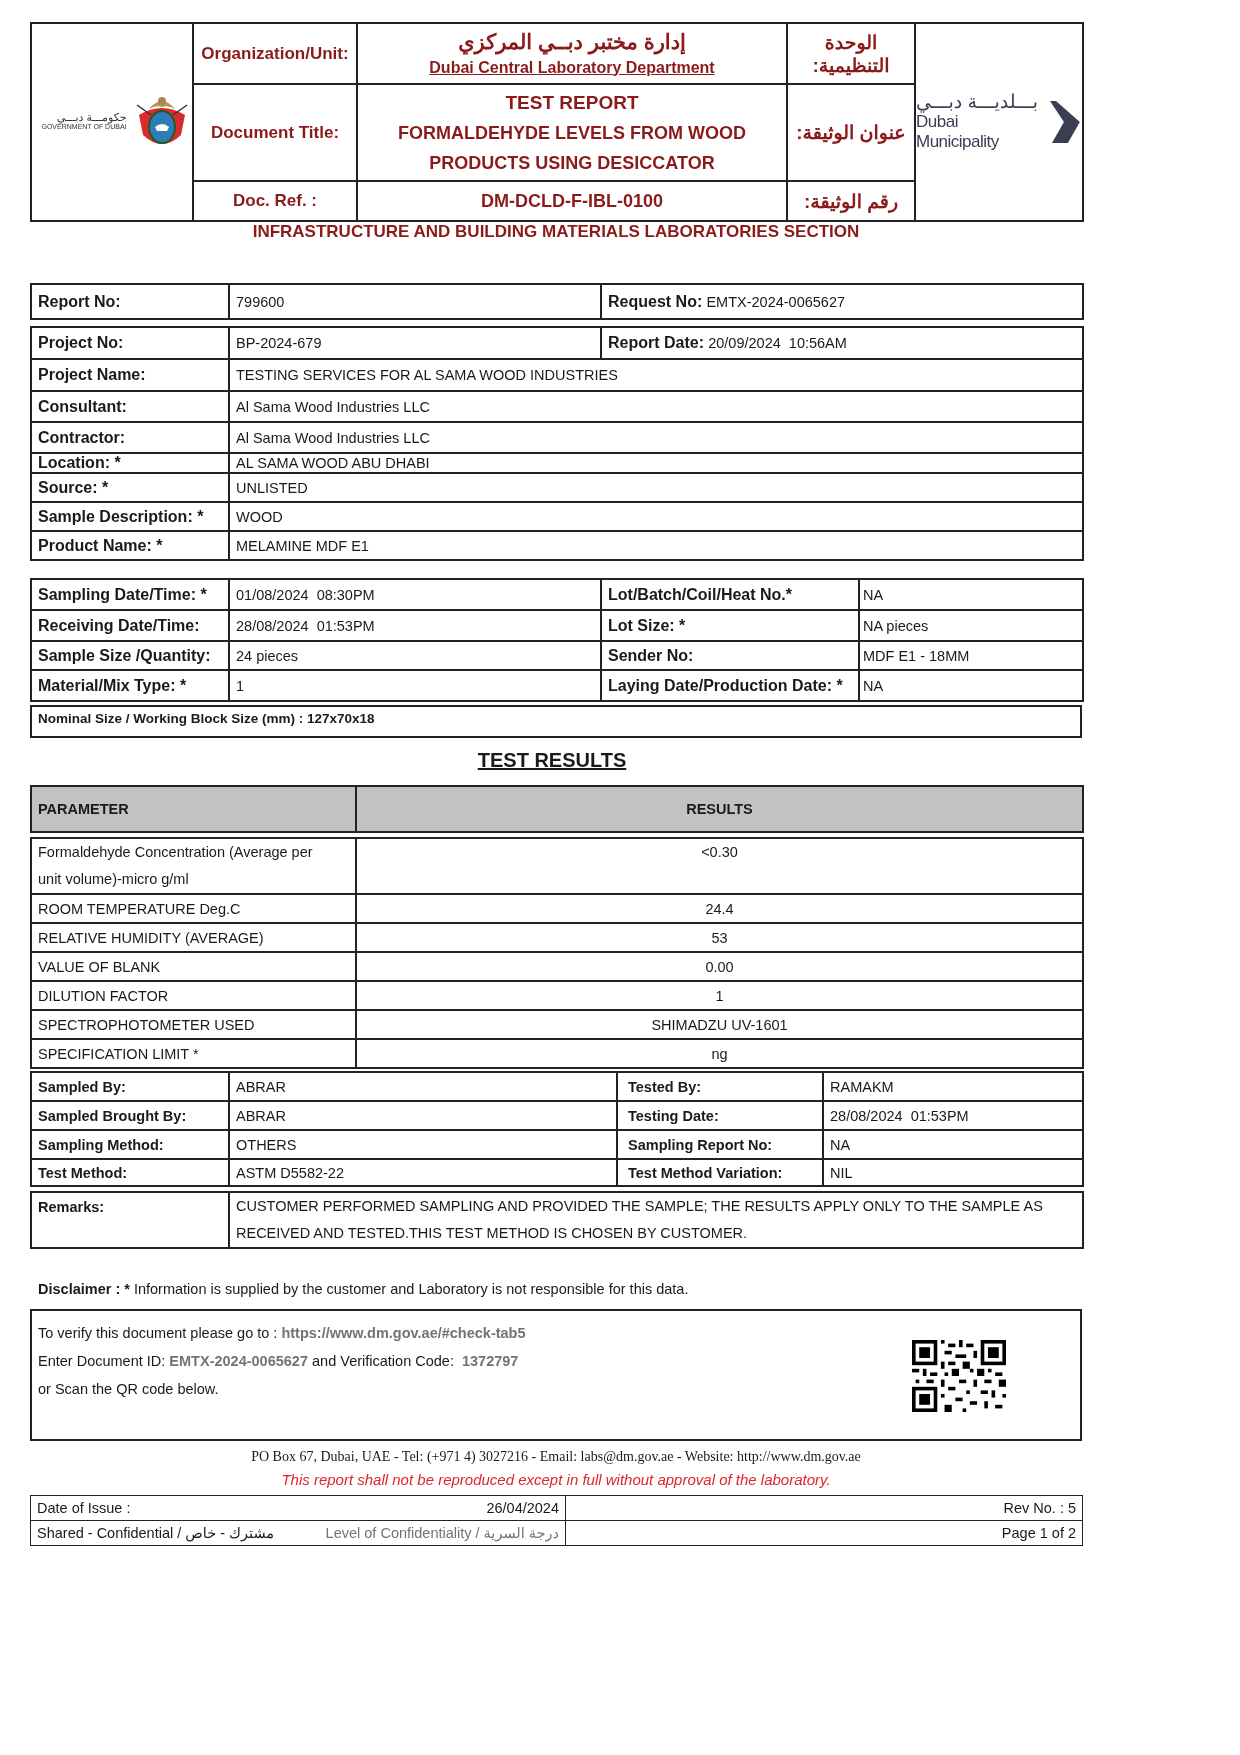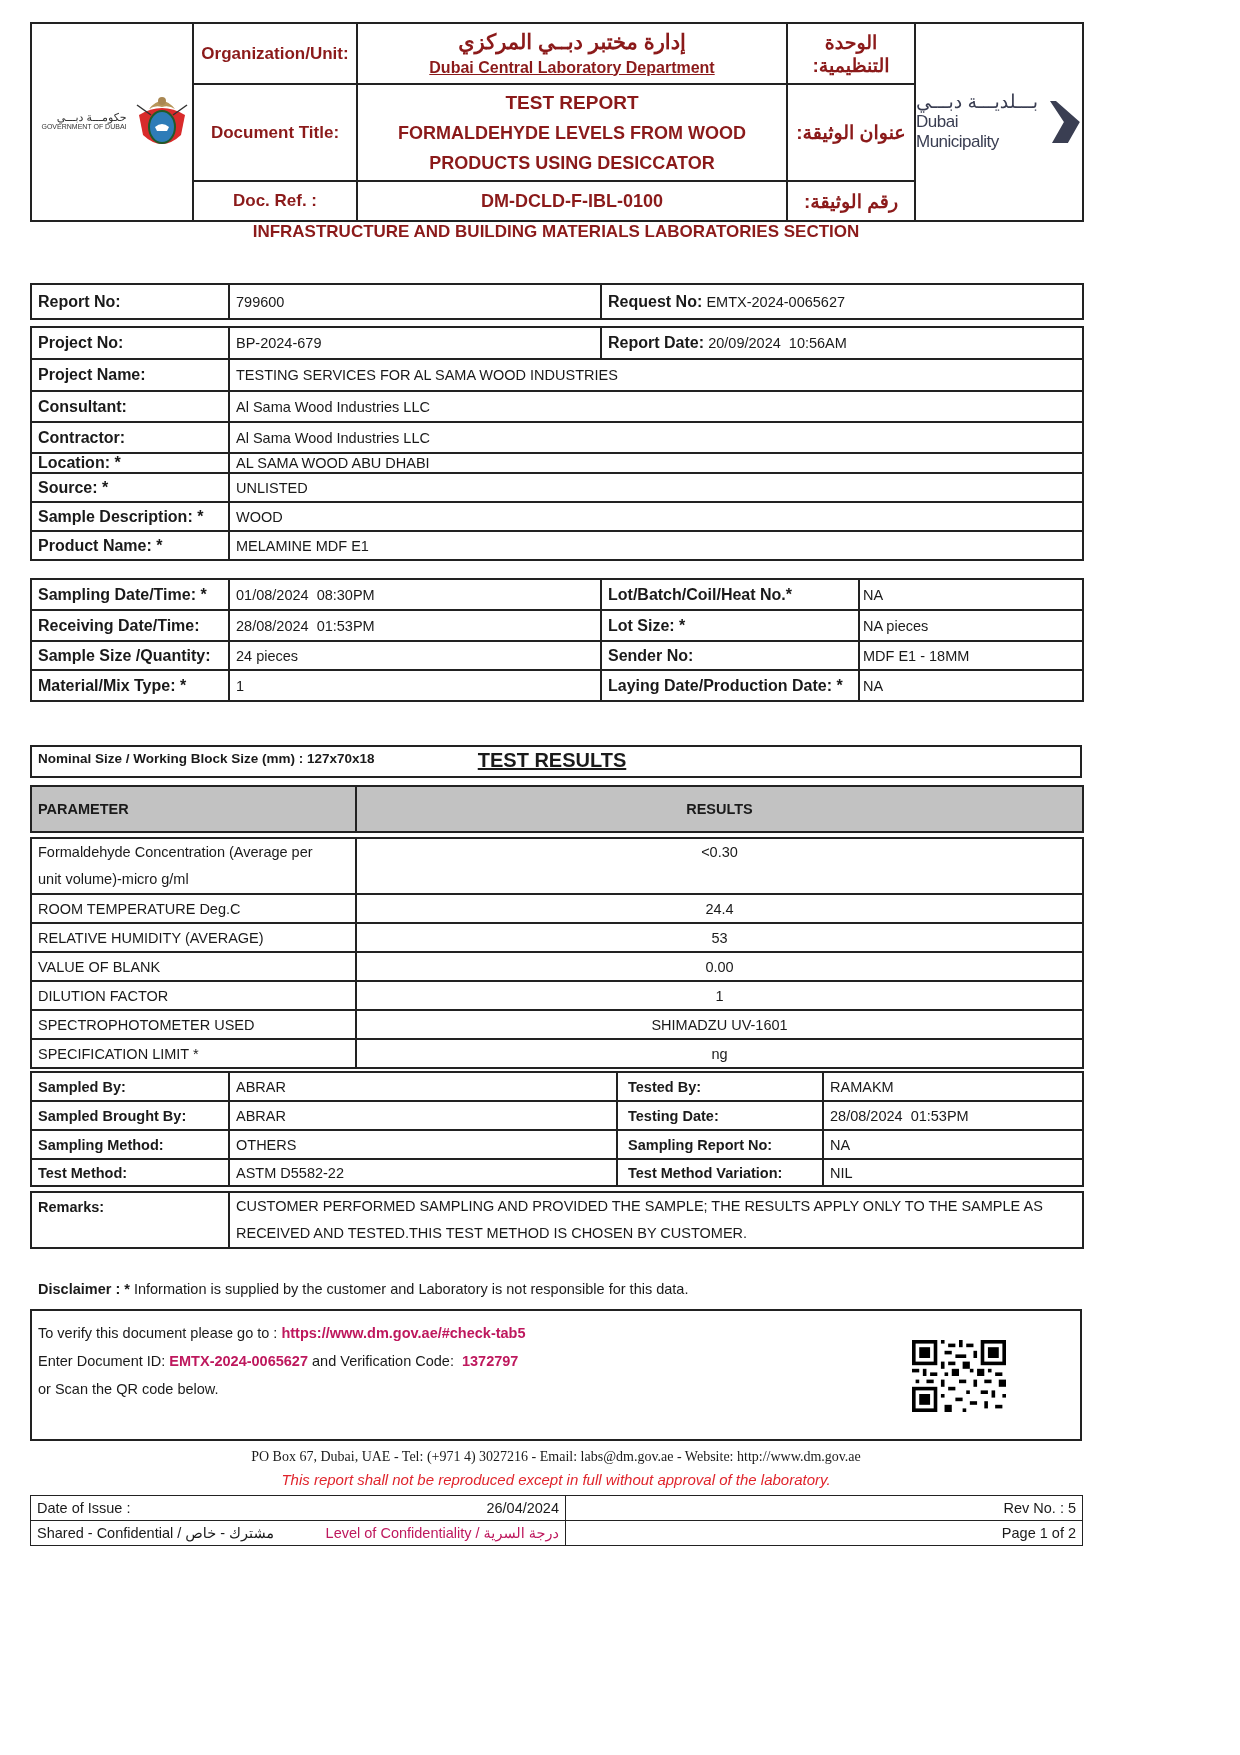--- a/index.html
+++ b/index.html
@@ -1,21 +1,21 @@
 <!DOCTYPE html>
 <html><head>
 <meta charset="utf-8">
 <style>
   * { box-sizing: border-box; margin: 0; padding: 0; }
   html, body { width: 1240px; height: 1755px; background: #ffffff; }
   body { position: relative; font-family: "Liberation Sans", sans-serif; color: #1a1a1a; font-size: 15px; overflow: hidden; }
   .abs { position: absolute; }
   table { border-collapse: collapse; table-layout: fixed; }
   td { border: 2px solid #222; vertical-align: middle; }
-  .red { color: #be185d; }
+  .red { color: #737373; }
   .bold { font-weight: bold; }
 
   
   #hdr { left: 30px; top: 22px; width: 1052px; height: 198px; }
   #hdr td { text-align: center; font-weight: bold; color: #8b1a1a; }
   #hdr .lbl { font-size: 17px; }
   #hdr .ar { font-size: 19px; direction: rtl; }
   #hdr .center-title { font-size: 18px; line-height: 30px; }
   .gov-logo { display: flex; align-items: center; justify-content: center; gap: 6px; padding-left: 8px; }
   .gov-text { font-size: 7px; color: #333; text-align: right; line-height: 10px; font-weight: normal; }
@@ -33,21 +33,21 @@
   .info td.v { font-size: 14.5px; }
 
   #results-title { left: 0; top: 749px; width: 1104px; text-align: center; font-size: 20px; font-weight: bold; text-decoration: underline; }
 
   #res-head { left: 30px; top: 785px; width: 1052px; height: 46px; }
   #res-head td { background: #c2c2c2; font-weight: bold; font-size: 14.5px; padding: 0 6px; }
   #res-body { left: 30px; top: 837px; width: 1052px; }
   #res-body td { padding: 0 6px; font-size: 14.5px; }
   #res-body td.rv { text-align: center; margin-left: 8px; }
 
-  #nominal { left: 30px; top: 705px; width: 1052px; height: 33px; border: 2px solid #222; padding: 4px 6px; font-size: 13.5px; font-weight: bold; margin-top: 40px; }
+  #nominal { left: 30px; top: 705px; width: 1052px; height: 33px; border: 2px solid #222; padding: 4px 6px; font-size: 13.5px; font-weight: bold; }
 
   #disclaimer { left: 38px; top: 1281px; font-size: 14.5px; }
   #verify { left: 30px; top: 1309px; width: 1052px; height: 132px; border: 2px solid #222; padding: 8px 6px; font-size: 14.5px; line-height: 28px; }
   #qr { left: 912px; top: 1340px; width: 94px; height: 72px; }
 
   #address { left: 0; top: 1449px; width: 1112px; text-align: center; font-family: "Liberation Serif", serif; font-size: 14px; }
   #notice { left: 0; top: 1471px; width: 1112px; text-align: center; font-style: italic; color: #e0242c; font-size: 15px; }
 
   #foot { left: 30px; top: 1495px; width: 1052px; }
   #foot td { height: 25px; padding: 0 6px; font-size: 14.5px; border: 1.5px solid #222; margin-left: 12px; }

